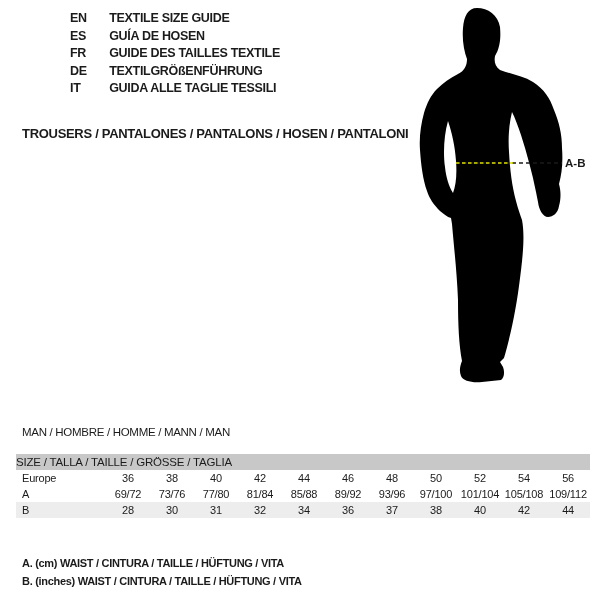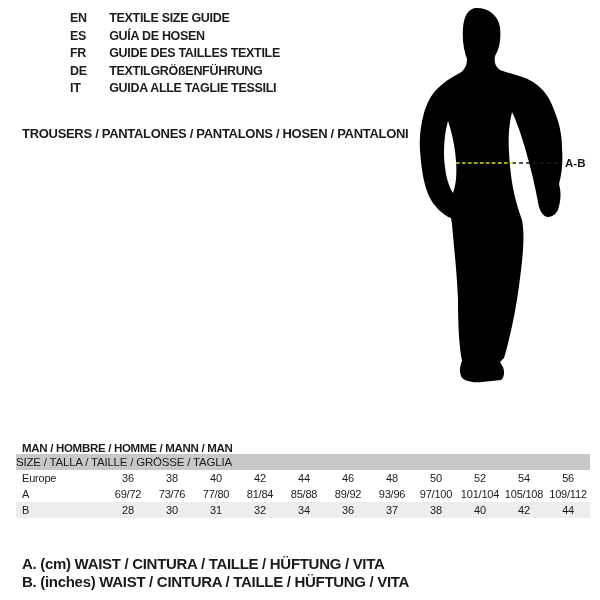--- a/index.html
+++ b/index.html
@@ -10,29 +10,29 @@
   
   .lang-block{position:absolute;top:10px;left:22px;margin-left:48px;}
   .lang-row{height:17.6px;line-height:17.6px;font-size:12.5px;font-weight:700;letter-spacing:-0.3px;white-space:nowrap;}
   .lang-code{display:inline-block;width:36px;}
   
   .category{position:absolute;top:106px;left:22px;font-size:13px;font-weight:700;letter-spacing:-0.3px;white-space:nowrap;margin-top:20px;}
   
   .figure-svg{position:absolute;left:0;top:0;width:600px;height:600px;}
   .ab-label{font-family:"Liberation Sans",sans-serif;font-size:11.5px;font-weight:700;fill:#1b1b1b;}
   
-  .man-label{position:absolute;top:426px;left:22px;font-size:11.5px;font-weight:700;letter-spacing:-0.3px;white-space:nowrap;margin-top:16px;}
+  .man-label{position:absolute;top:426px;left:22px;font-size:11.5px;font-weight:400;letter-spacing:-0.3px;white-space:nowrap;}
   
   .size-table{position:absolute;top:454px;left:16px;width:574px;border-collapse:collapse;table-layout:fixed;}
   .size-table td{padding:0;height:16px;font-size:11px;letter-spacing:-0.2px;text-align:center;vertical-align:middle;line-height:16px;}
   .size-table td.rowlabel{text-align:left;padding-left:6px;}
   .size-table td.thead{text-align:left;padding-left:0;font-size:11.5px;}
   
   .footnotes{position:absolute;top:555px;left:22px;}
-  .footnote{height:17.5px;line-height:17.5px;font-size:15px;font-weight:700;letter-spacing:-0.3px;white-space:nowrap;}
+  .footnote{height:17.5px;line-height:17.5px;font-size:11px;font-weight:700;letter-spacing:-0.3px;white-space:nowrap;}
 </style>
 </head>
 <body>
 
 <div id="canvas">
 
   <div class="lang-block">
     <div class="lang-row">
       <span class="lang-code">EN</span>
       <span>TEXTILE SIZE GUIDE</span>

